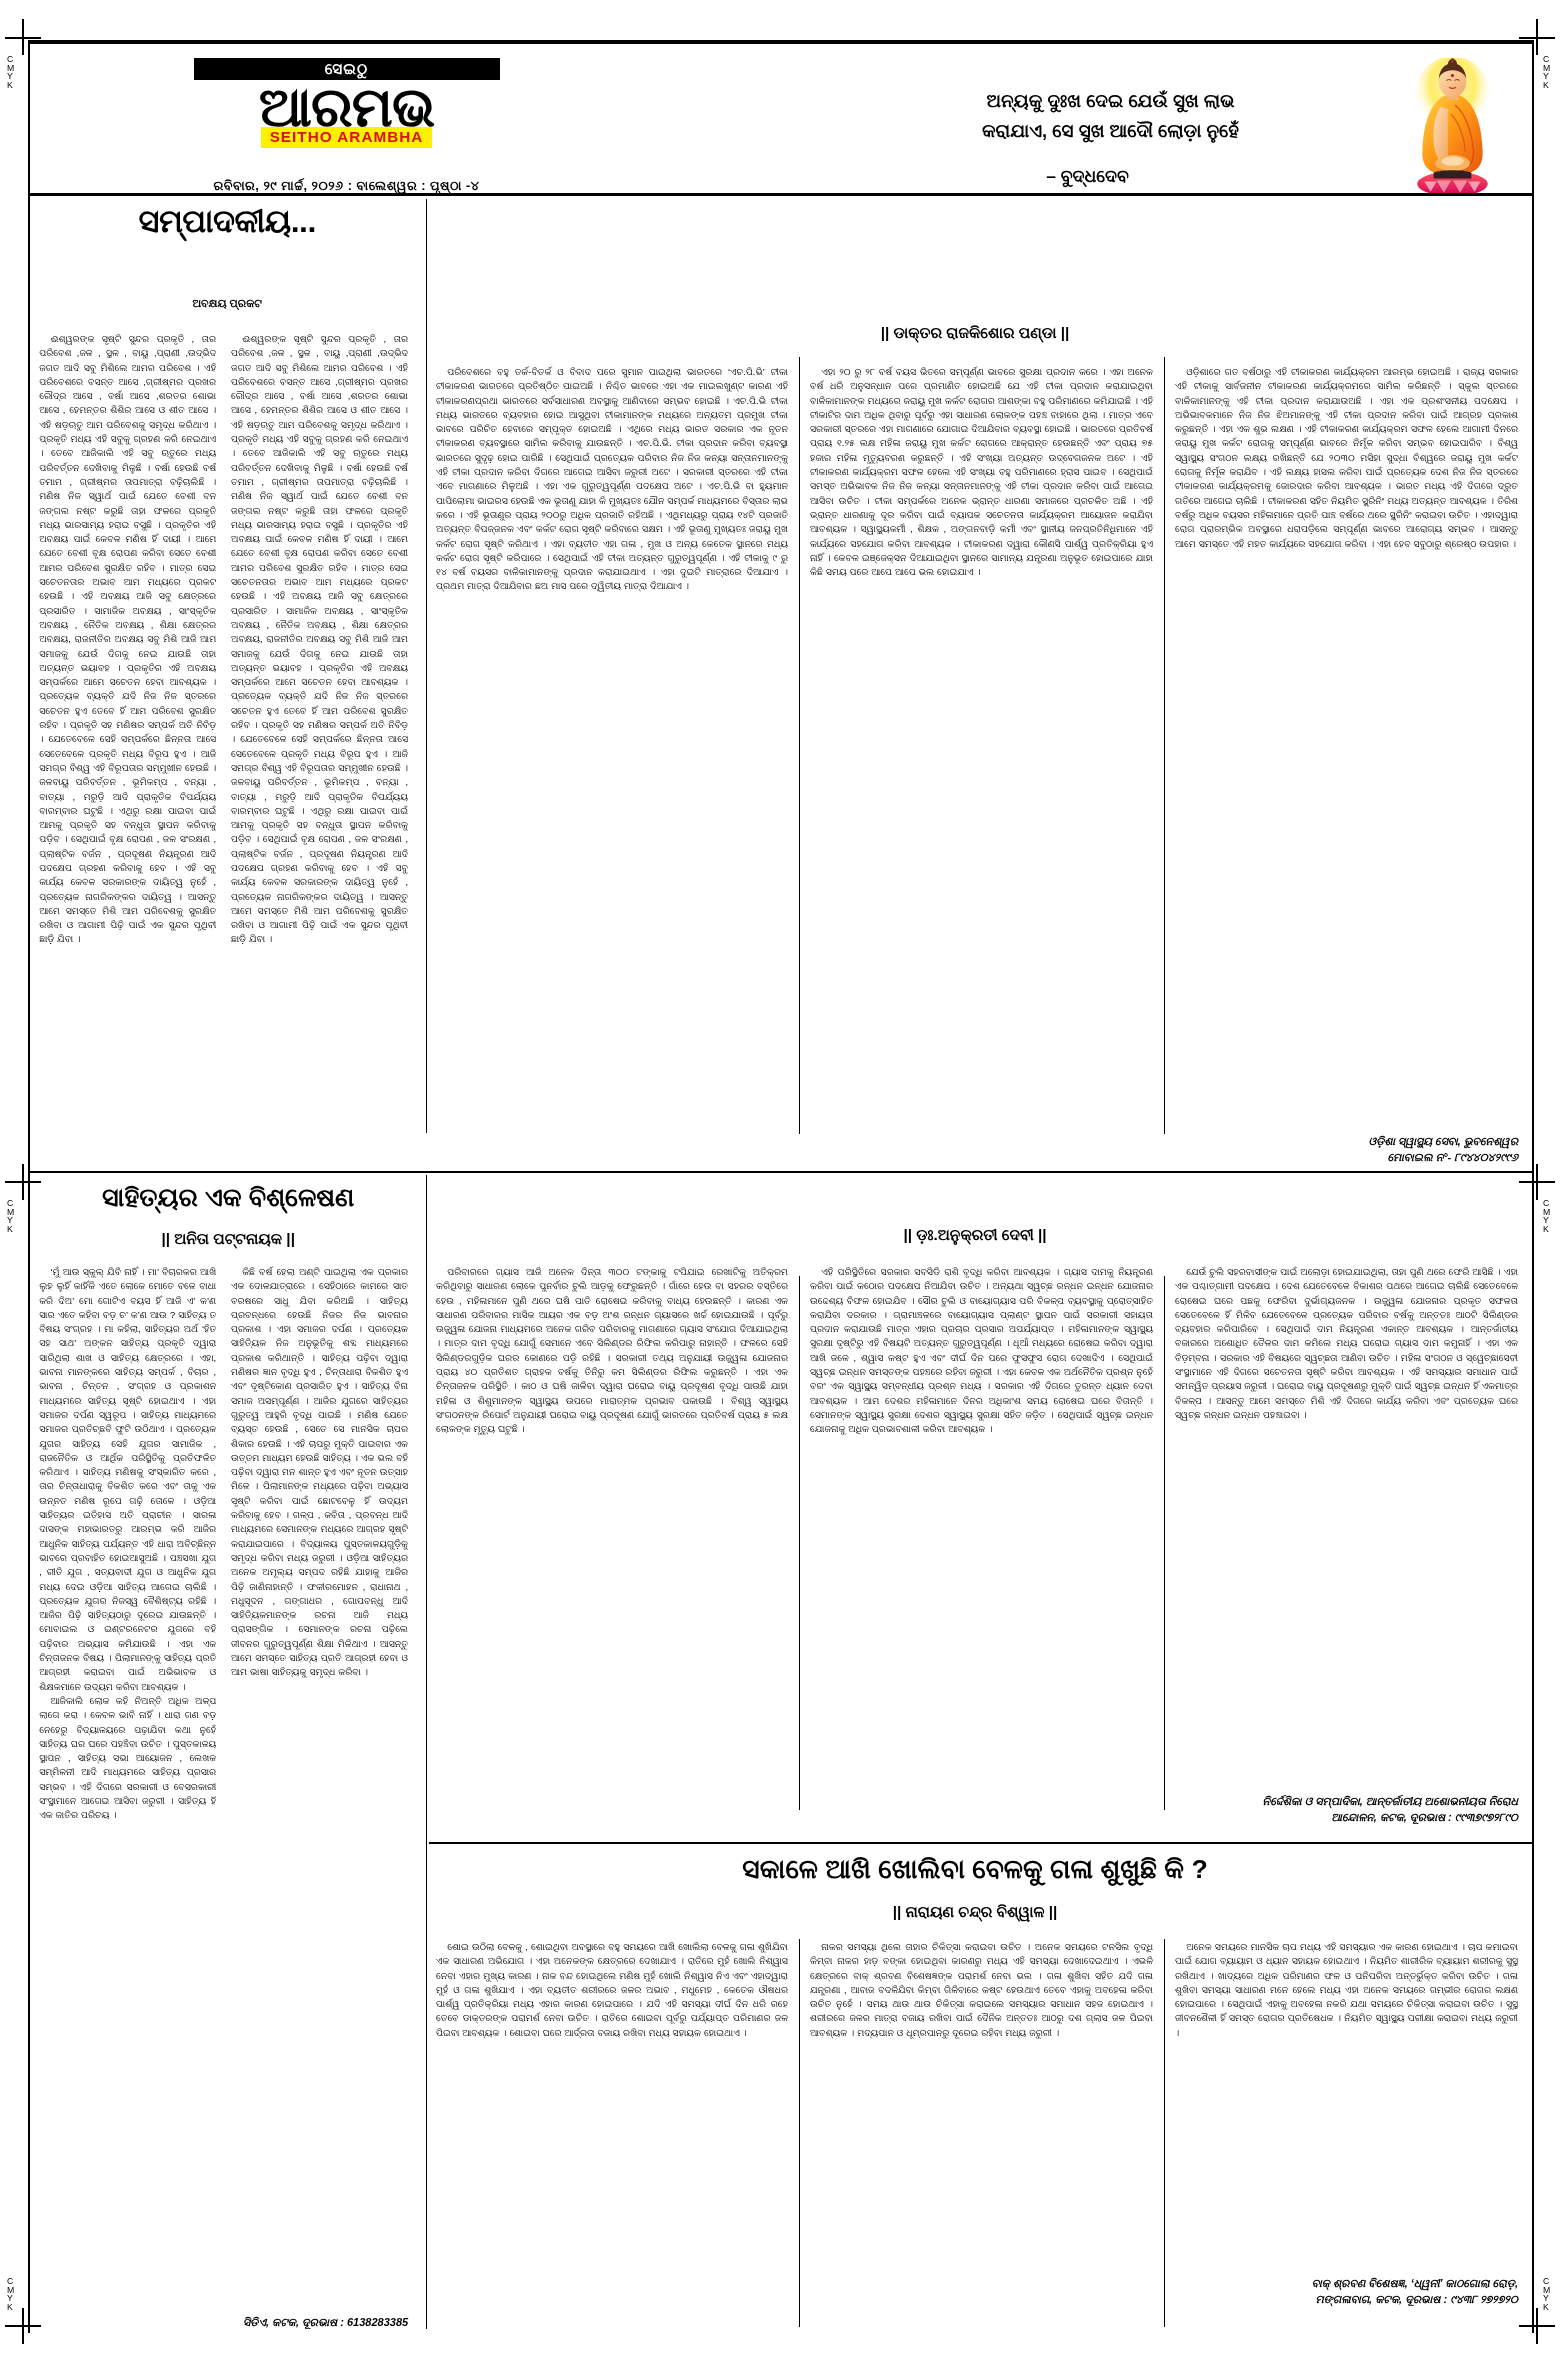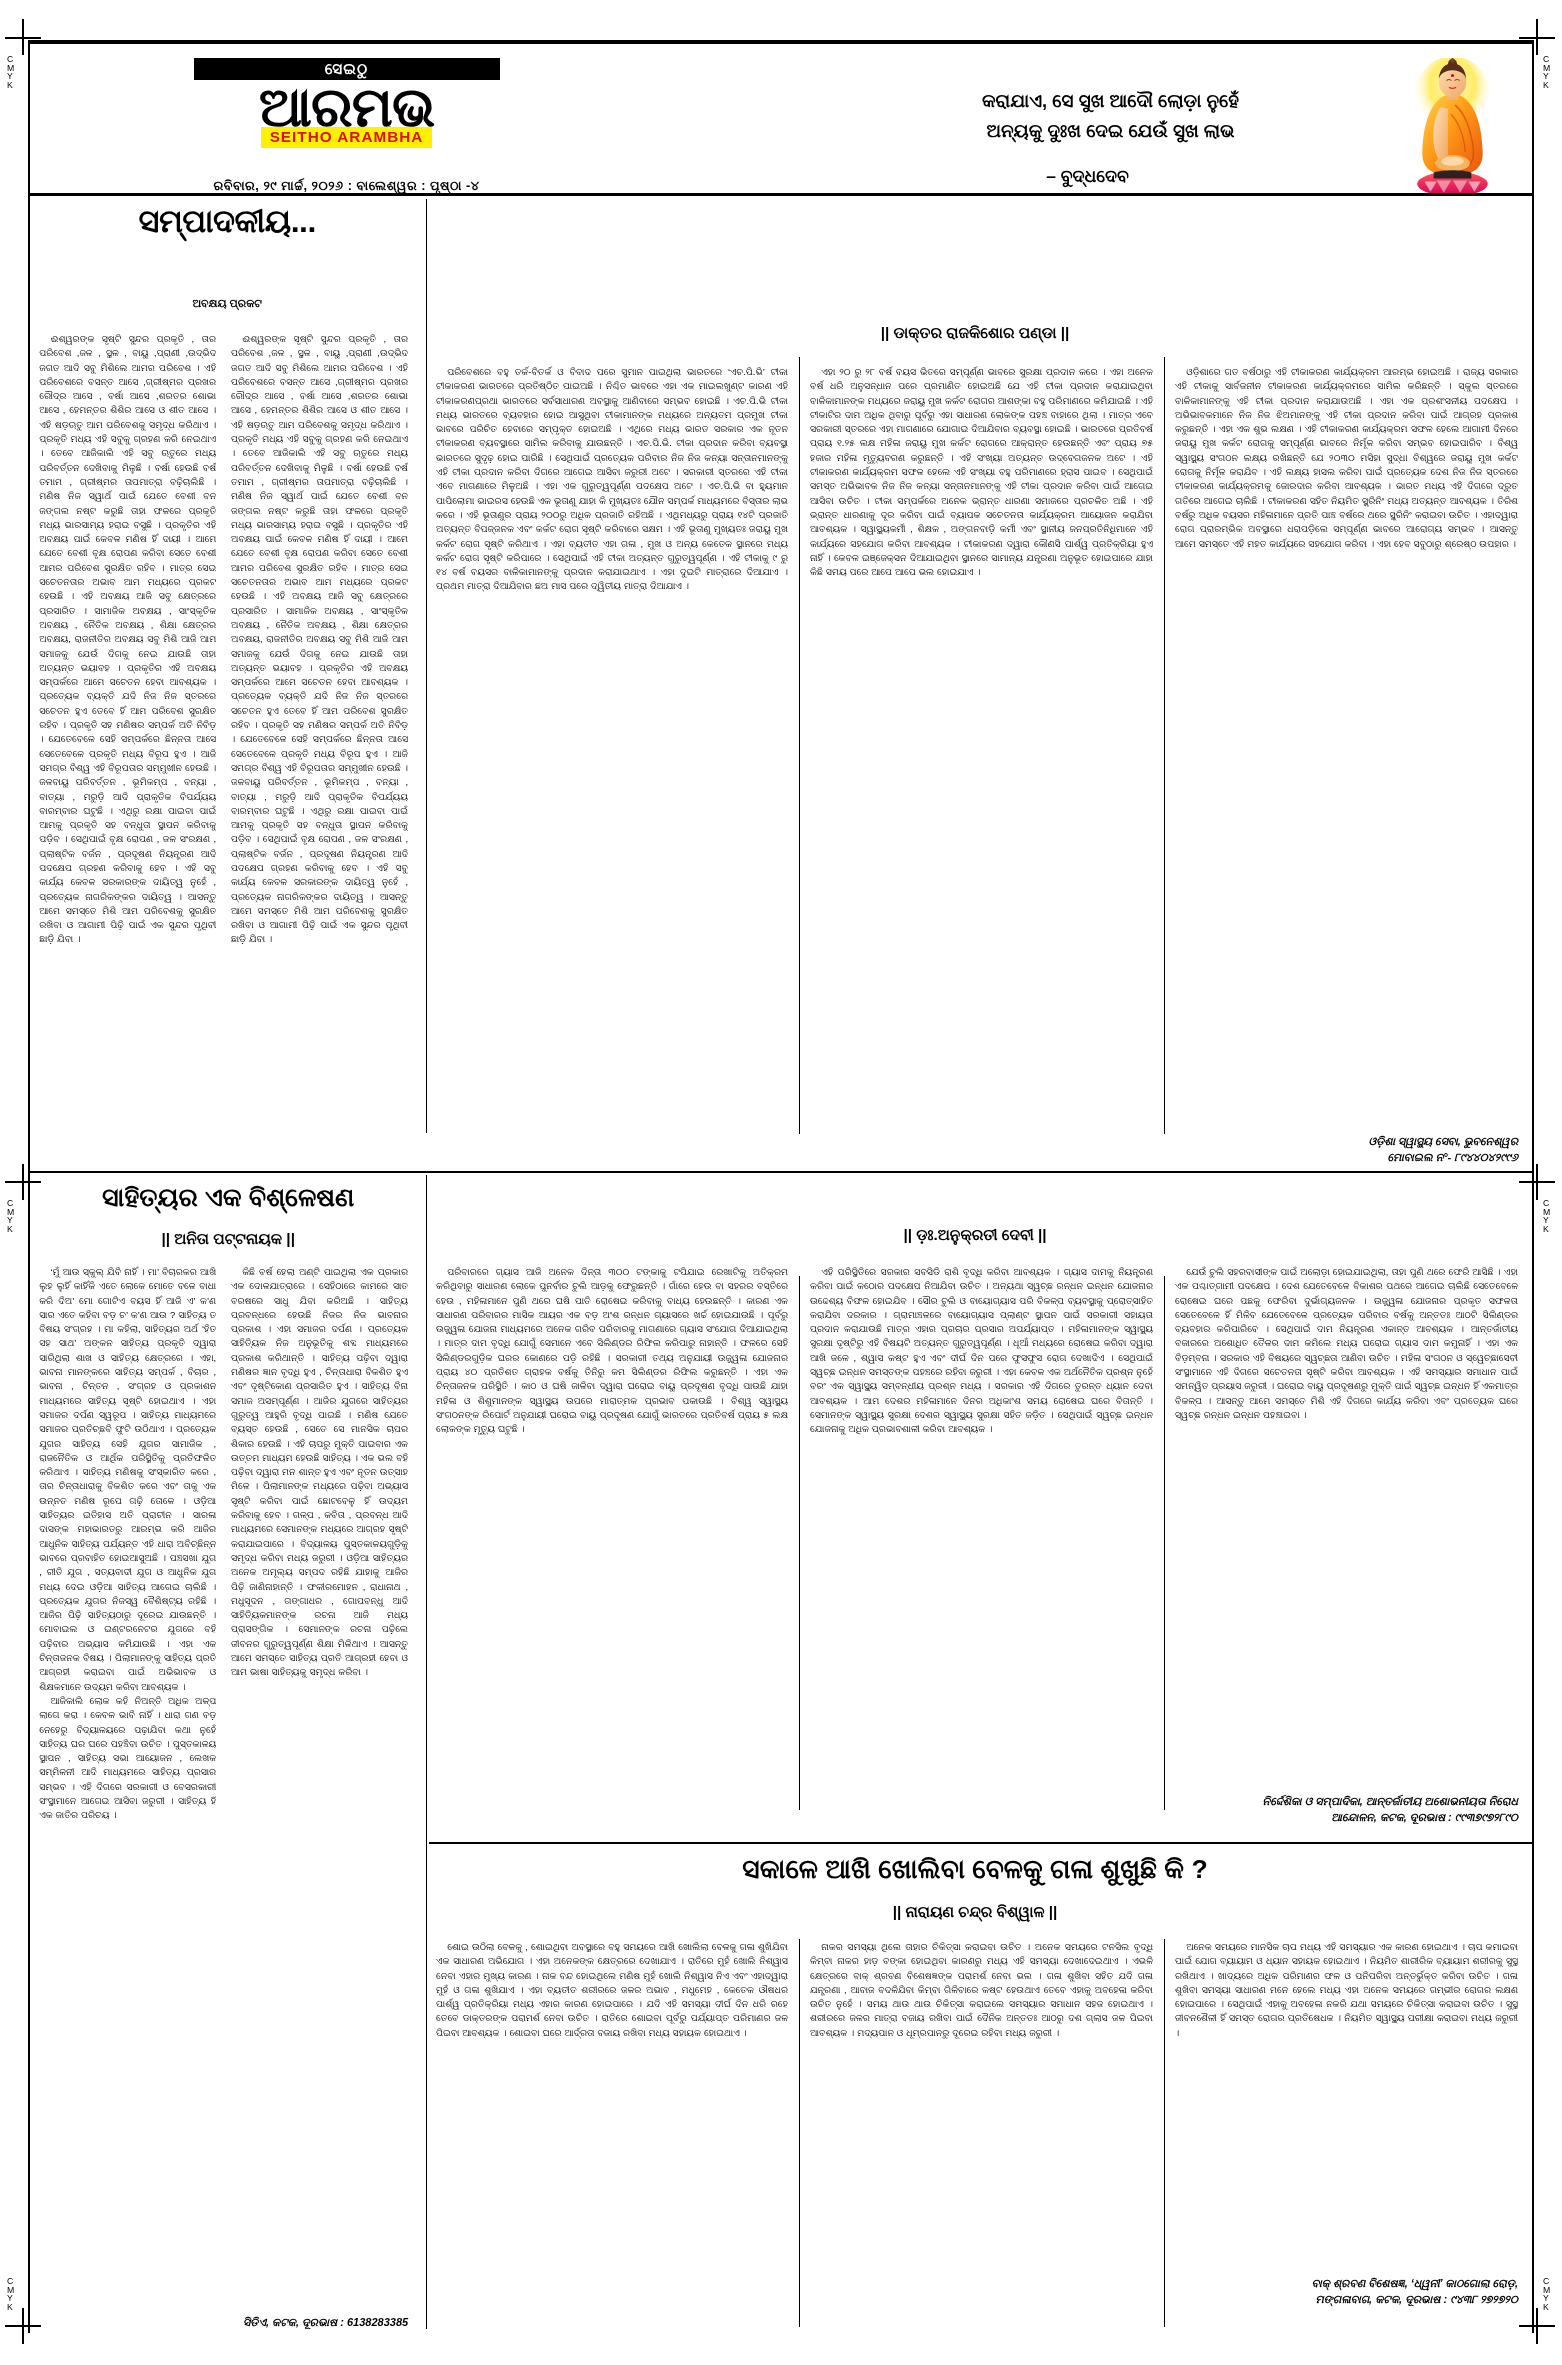--- a/index.html
+++ b/index.html
@@ -300,22 +300,22 @@
     <div class="logo-block">
       <div class="logo-kicker">ସେଇଠୁ</div>
       <div class="logo-main">ଆରମ୍ଭ</div>
       <div><span class="logo-sub">SEITHO ARAMBHA</span></div>
     </div>
 
     <div class="dateline">ରବିବାର, ୨୯ ମାର୍ଚ୍ଚ, ୨୦୨୬ : ବାଲେଶ୍ୱର : ପୃଷ୍ଠା -୪</div>
 
     <div class="quote-wrap">
       <div class="quote-text">
+        <div>ଅନ୍ୟକୁ ଦୁଃଖ ଦେଇ ଯେଉଁ ସୁଖ ଲାଭ</div>
         <div>କରାଯାଏ, ସେ ସୁଖ ଆଦୌ ଲୋଡ଼ା ନୁହେଁ</div>
-        <div>ଅନ୍ୟକୁ ଦୁଃଖ ଦେଇ ଯେଉଁ ସୁଖ ଲାଭ</div>
       </div>
       <div class="quote-attrib">– ବୁଦ୍ଧଦେବ</div>
 
       <div class="buddha">
         <svg width="97" height="139" viewBox="0 0 190 272">
           <defs>
             <radialGradient id="halo" cx="50%" cy="32%" r="52%">
               <stop offset="0%" stop-color="#fff9c4" stop-opacity="1"></stop>
               <stop offset="55%" stop-color="#ffe94d" stop-opacity="0.85"></stop>
               <stop offset="100%" stop-color="#ffffff" stop-opacity="0"></stop>

